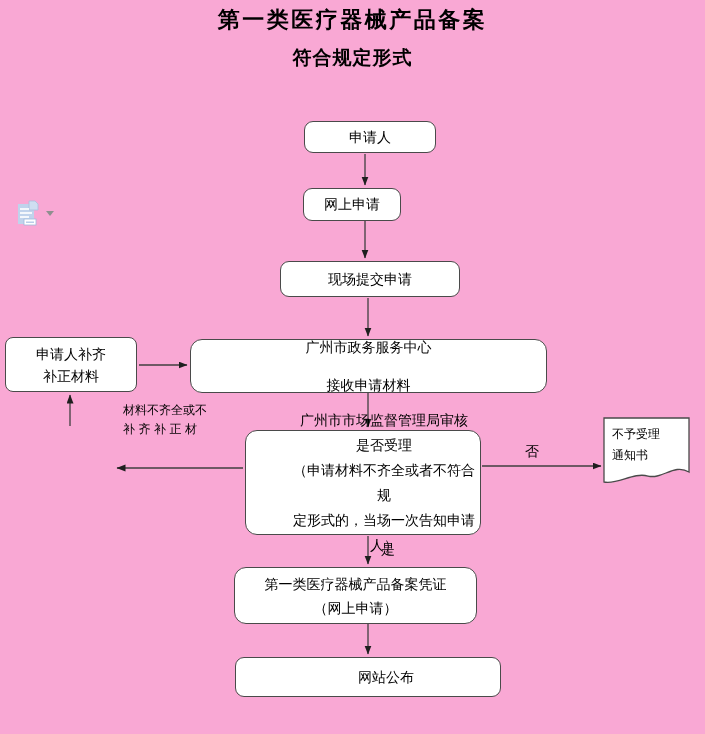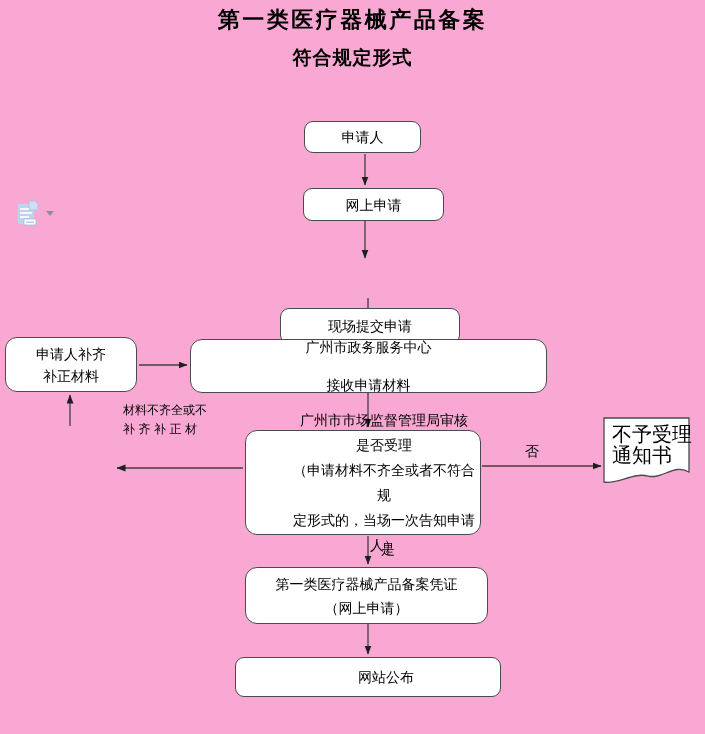--- a/index.html
+++ b/index.html
@@ -21,21 +21,21 @@
     position:absolute;box-sizing:border-box;border:1.3px solid #4a4a4a;background:#fff;
     display:flex;flex-direction:column;align-items:center;justify-content:center;
     font-size:14px;line-height:22px;text-align:center;
   }
   .r9{border-radius:9px;}
   .r12{border-radius:12px;}
   .review-box{line-height:25px;font-size:14px;}
   .docnode{position:absolute;}
   .docnode svg{display:block;}
   .docshape{fill:#ffffff;stroke:#4a4a4a;stroke-width:1.3;}
-  .doctext{position:absolute;top:7px;left:9px;font-size:20px;line-height:21px;white-space:nowrap;}
+  .doctext{position:absolute;top:7px;left:9px;font-size:12px;line-height:21px;white-space:nowrap;}
   .compressed{transform:scaleX(0.8);transform-origin:left top;font-size:13.5px;line-height:19px;top:8px;left:7px;}
   .arrows{position:absolute;left:0;top:0;pointer-events:none;}
   .edge-label{position:absolute;font-size:12px;line-height:19px;white-space:nowrap;}
   .spread{letter-spacing:3.5px;}
   .small-label{position:absolute;font-size:14px;white-space:nowrap;}
   .paste-widget{position:absolute;left:16px;top:200px;width:42px;height:28px;cursor:pointer;}
   .paste-widget svg{position:absolute;left:0;top:0;}
   .dd-arrow{
     position:absolute;left:30px;top:11px;width:0;height:0;
     border-left:4px solid transparent;border-right:4px solid transparent;
@@ -74,38 +74,38 @@
     <line x1="368" y1="298" x2="368" y2="336" stroke="#3f3f3f" stroke-width="1.3" marker-end="url(#ah)"></line>
     <line x1="368" y1="393" x2="368" y2="427" stroke="#3f3f3f" stroke-width="1.3" marker-end="url(#ah)"></line>
     <line x1="139" y1="365" x2="187" y2="365" stroke="#3f3f3f" stroke-width="1.3" marker-end="url(#ah)"></line>
     <line x1="70" y1="426" x2="70" y2="395" stroke="#3f3f3f" stroke-width="1.3" marker-end="url(#ah)"></line>
     <line x1="243" y1="468" x2="117" y2="468" stroke="#3f3f3f" stroke-width="1.3" marker-end="url(#ah)"></line>
     <line x1="482" y1="466" x2="601" y2="466" stroke="#3f3f3f" stroke-width="1.3" marker-end="url(#ah)"></line>
     <line x1="368" y1="536" x2="368" y2="564" stroke="#3f3f3f" stroke-width="1.3" marker-end="url(#ah)"></line>
     <line x1="368" y1="624" x2="368" y2="654" stroke="#3f3f3f" stroke-width="1.3" marker-end="url(#ah)"></line>
   </svg>
 
-  <div class="node r9" style="left:304px;top:121px;width:117px;height:32px;">
+  <div class="node r9" style="left:304px;top:121px;width:132px;height:32px;">
     <div>申请人</div>
   </div>
 
-  <div class="node r9" style="left:303px;top:188px;width:141px;height:33px;">
+  <div class="node r9" style="left:303px;top:188px;width:98px;height:33px;font-family:Liberation Mono, monospace;">
     <div>网上申请</div>
   </div>
 
-  <div class="node r9" style="left:280px;top:261px;width:180px;height:36px;margin-top:47px;">
+  <div class="node r9" style="left:280px;top:261px;width:180px;height:36px;">
     <div>现场提交申请</div>
   </div>
 
   <div class="node r12" style="left:190px;top:339px;width:357px;height:54px;line-height:23px;gap:15px;">
     <div>广州市政务服务中心</div>
     <div>接收申请材料</div>
   </div>
 
-  <div class="node r12" style="left:5px;top:337px;width:132px;height:55px;">
+  <div class="node r12" style="left:5px;top:337px;width:132px;height:55px;border-radius:8px;">
     <div>申请人补齐</div>
     <div>补正材料</div>
   </div>
 
 
   <div class="node r12 review-box" style="left:245px;top:430px;width:236px;height:105px;padding-left:42px;">
     <div>广州市市场监督管理局审核</div>
     <div>是否受理</div>
     <div>（申请材料不齐全或者不符合规</div>
     <div>定形式的，当场一次告知申请人）</div>
@@ -114,21 +114,21 @@
   <div class="docnode" style="left:603px;top:417px;">
     <svg width="87" height="73" viewBox="0 0 87 73">
       <path class="docshape" d="M1,1 L86,1 L86,55 C71,46 59,63 45,59 C30,55 15,68 1,65 Z"></path>
     </svg>
     <div class="doctext">
       <div>不予受理</div>
       <div>通知书</div>
     </div>
   </div>
 
-  <div class="node r12" style="left:245px;top:567px;width:243px;height:57px;line-height:24px;">
+  <div class="node r12" style="left:234px;top:567px;width:243px;height:57px;line-height:24px;">
     <div>第一类医疗器械产品备案凭证</div>
     <div>（网上申请）</div>
   </div>
 
   <div class="node r9" style="left:235px;top:657px;width:266px;height:40px;padding-left:36px;">
     <div>网站公布</div>
   </div>
 
   <div class="edge-label" style="left:123px;top:401px;">
     <div>材料不齐全或不</div>

